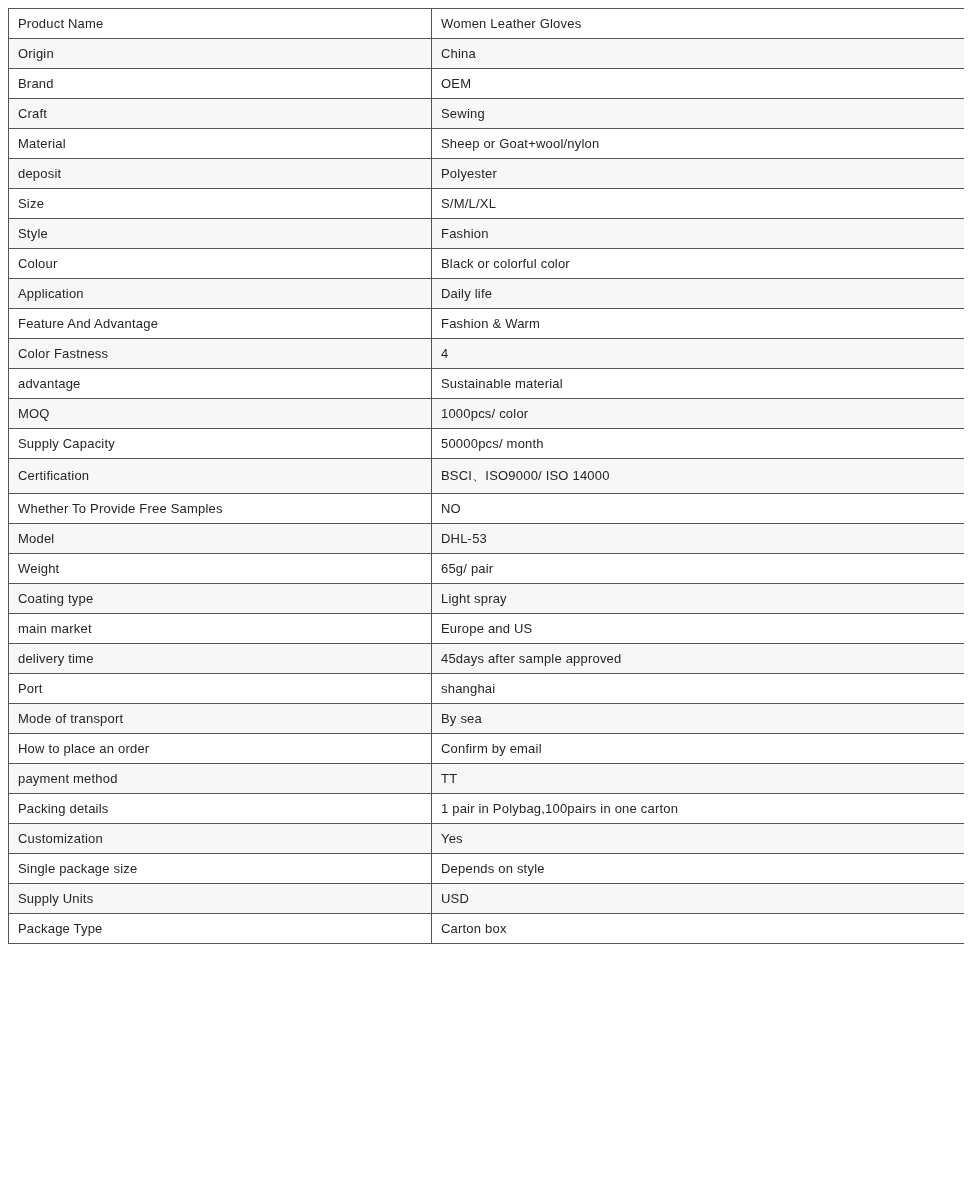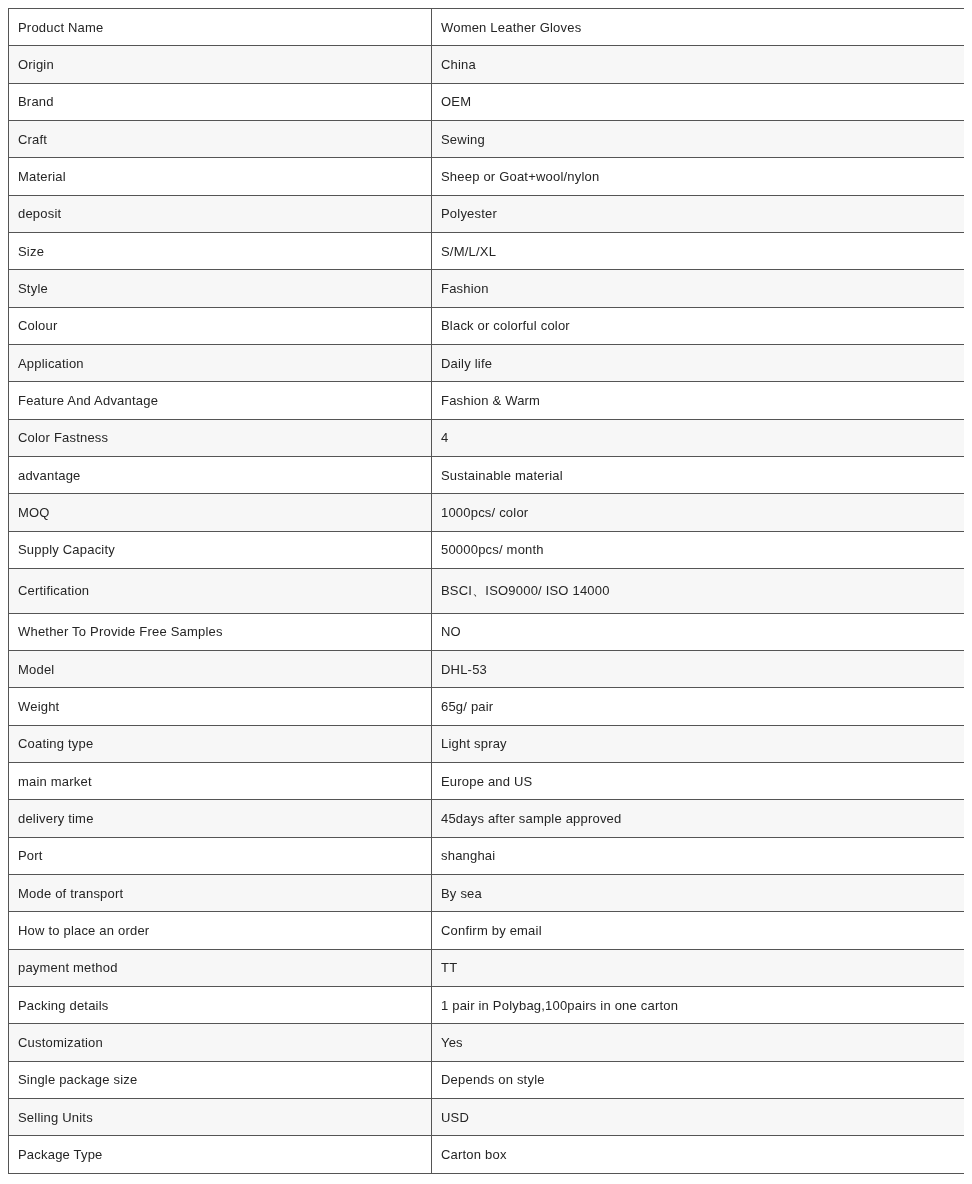--- a/index.html
+++ b/index.html
@@ -8,21 +8,21 @@
     background: #ffffff;
   }
   body {
     margin: 8px;
     font-family: "Liberation Sans", sans-serif;
   }
   table.spec-table {
     border-collapse: collapse;
     table-layout: fixed;
     width: 956px;
-    height: 1166px;
+    height: 936px;
     padding-left: 40px;
   }
   table.spec-table td {
     border: 1px solid #555555;
     font-size: 13px;
     color: #252525;
     letter-spacing: 0.2px;
     vertical-align: middle;
     padding: 0 10px 0 9px;
     overflow: hidden;
@@ -154,21 +154,21 @@
       </tr>
       <tr>
         <td>Customization</td>
         <td>Yes</td>
       </tr>
       <tr>
         <td>Single package size</td>
         <td>Depends on style</td>
       </tr>
       <tr>
-        <td>Selling Units</td>
+        <td>Supply Units</td>
         <td>USD</td>
       </tr>
       <tr>
         <td>Package Type</td>
         <td>Carton box</td>
       </tr>
     </tbody>
 </table>
 
 </body></html>

